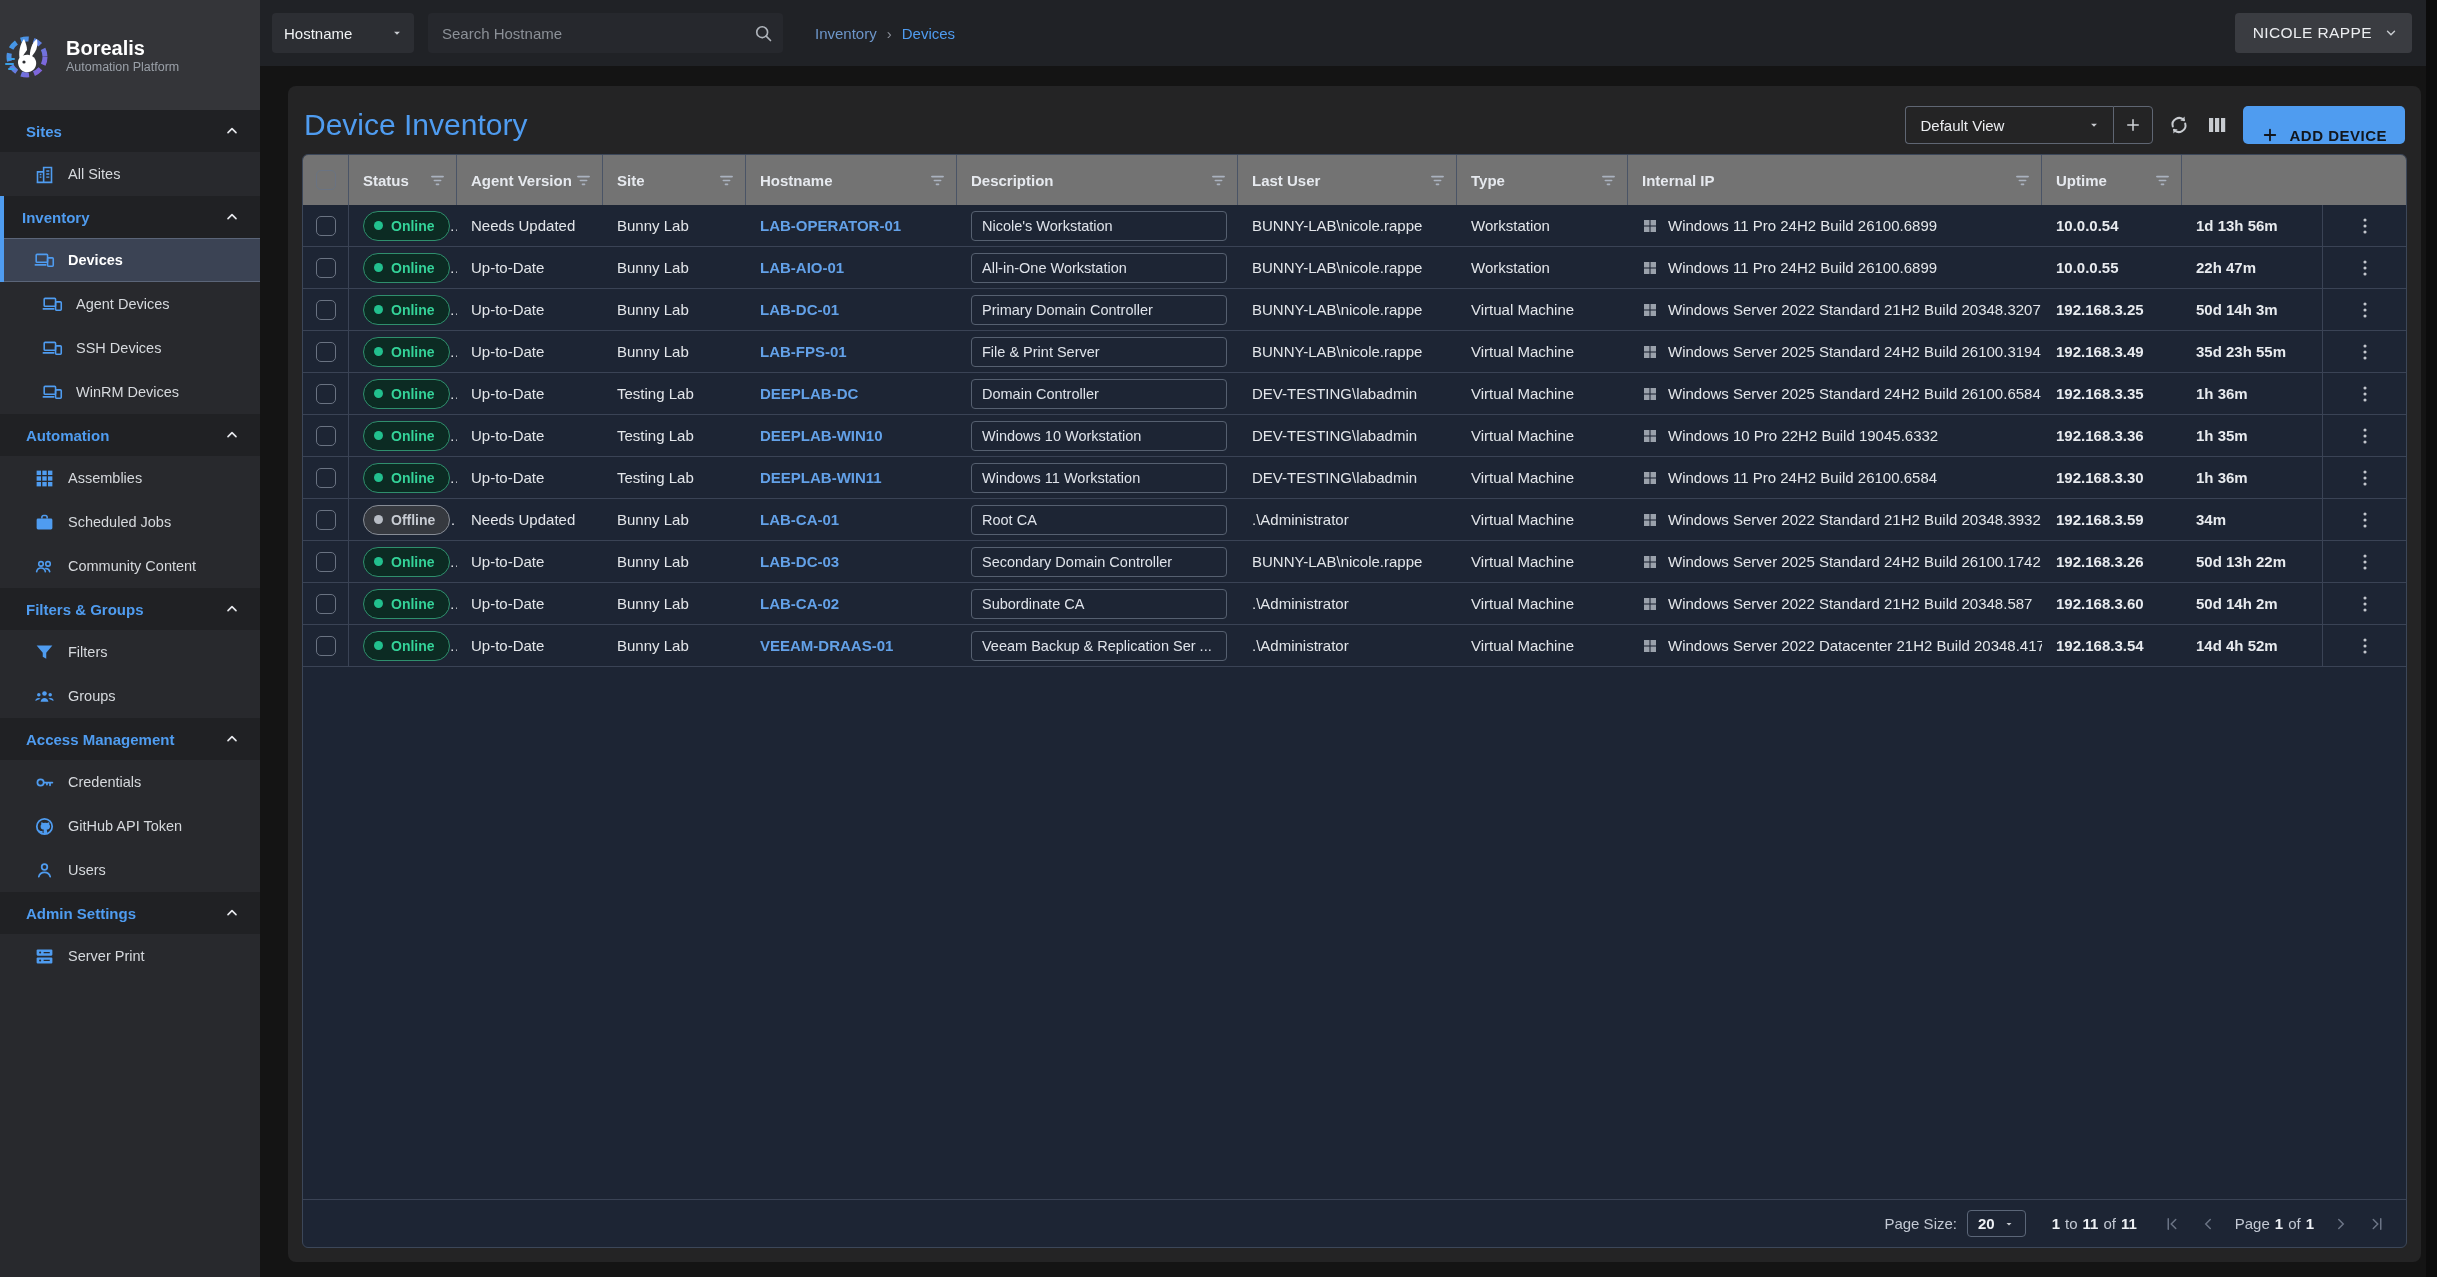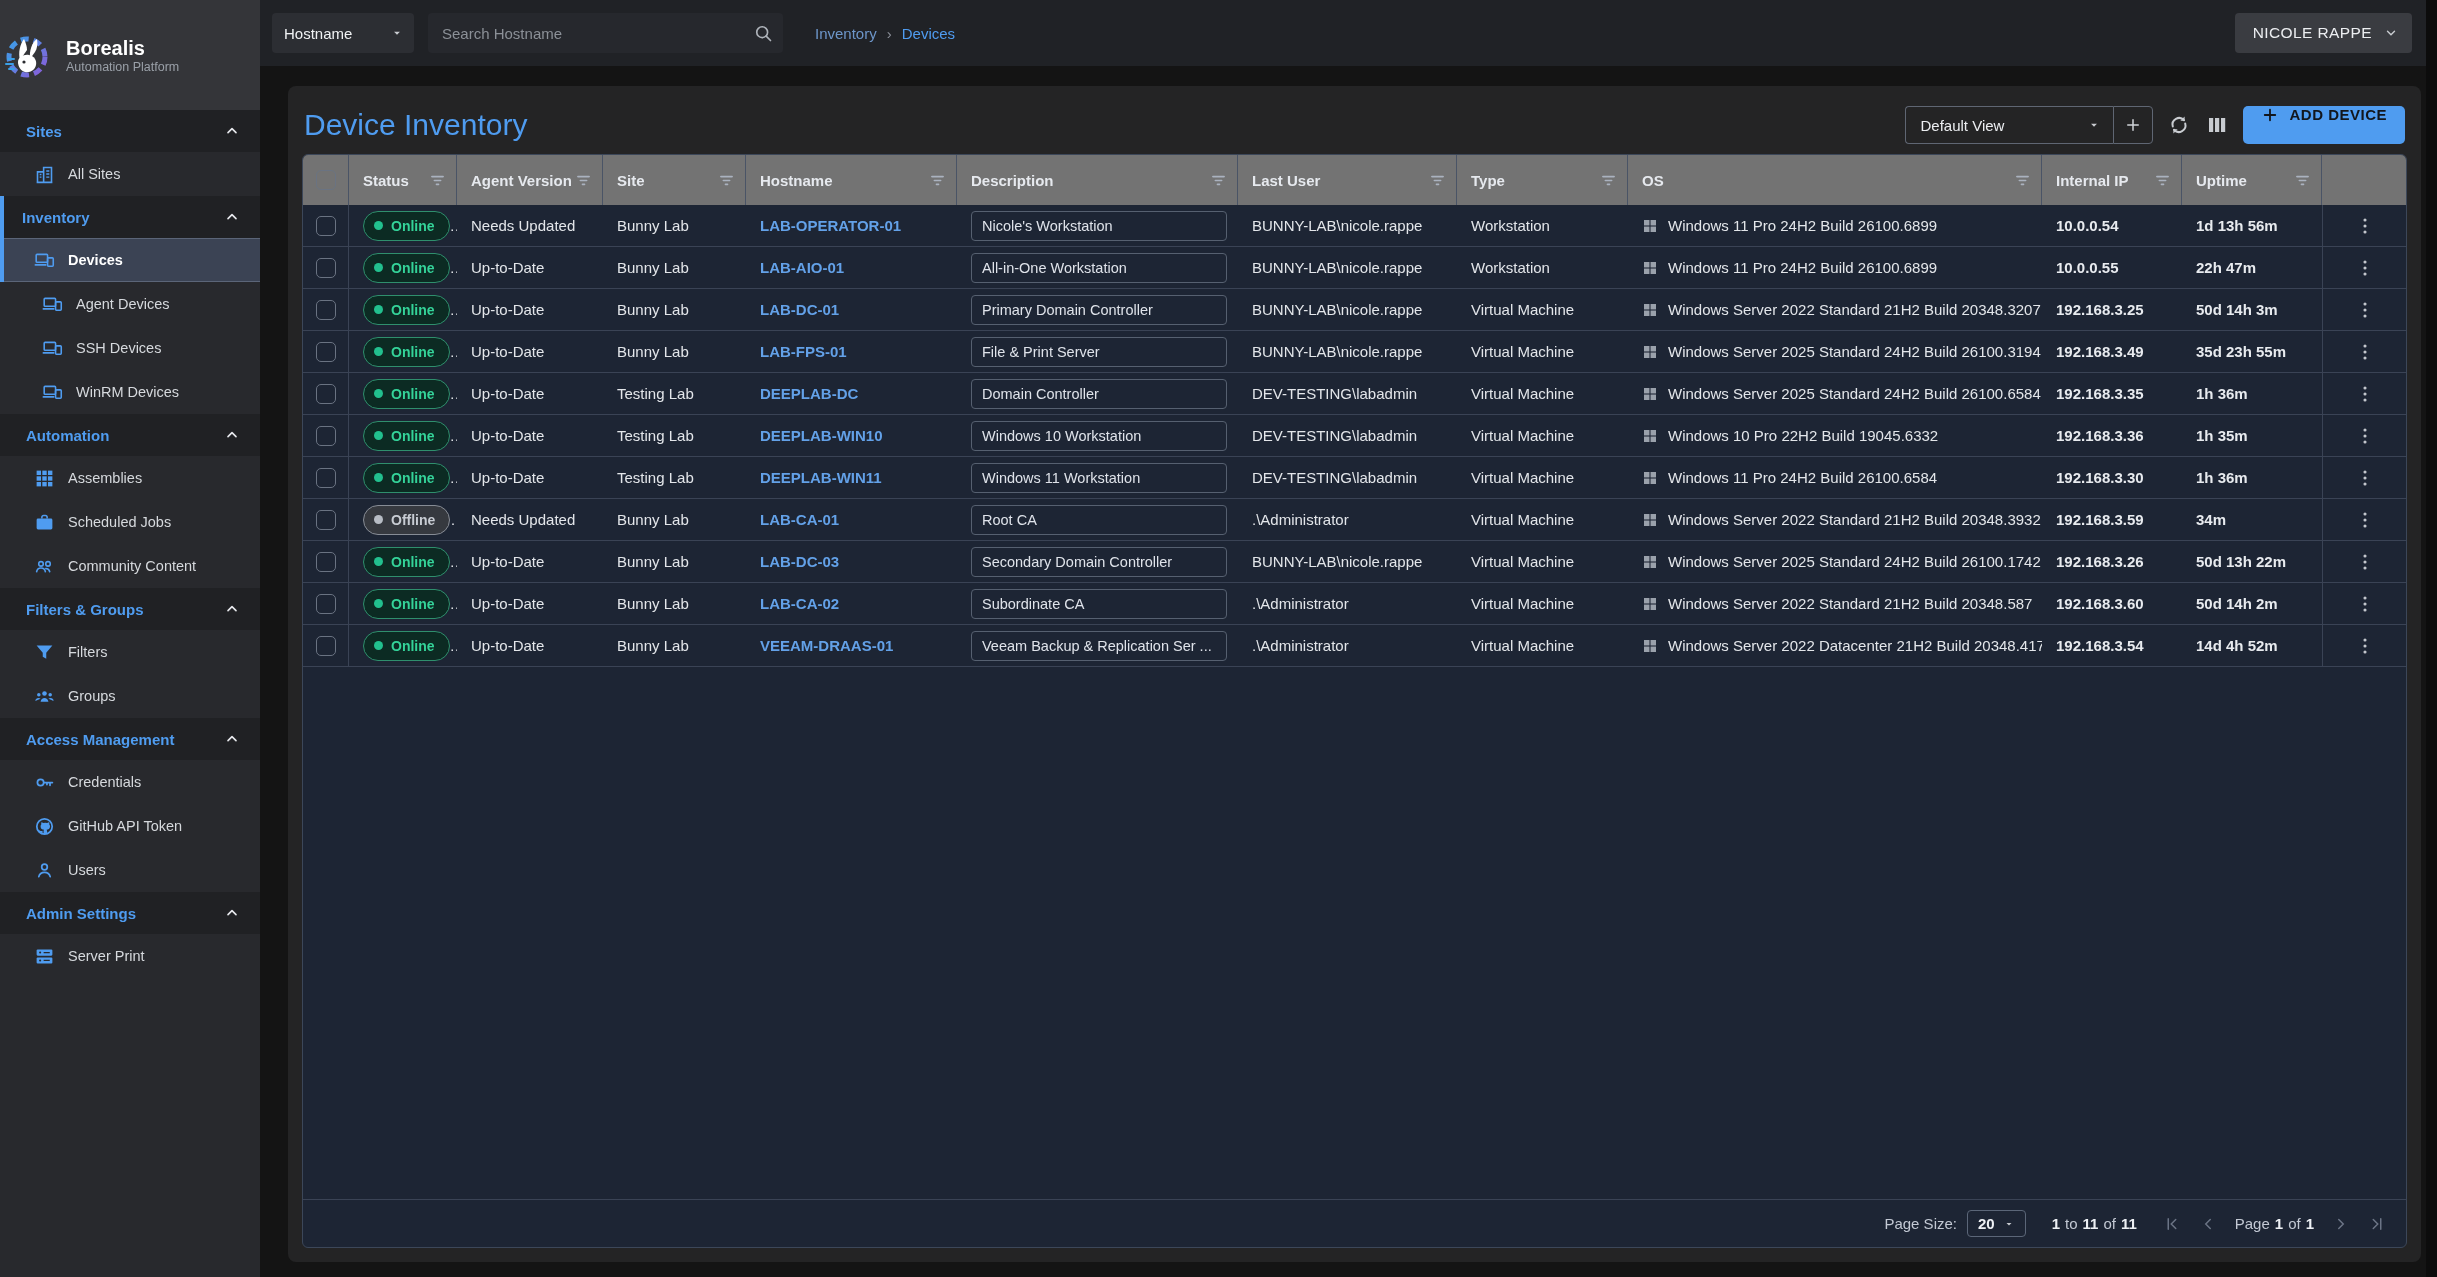--- a/index.html
+++ b/index.html
@@ -51,21 +51,21 @@
   .panel { width:100%; height:100%; background:#242425; border-radius:8px; padding:16px 14px 14px 14px; display:flex; flex-direction:column; }
   .panel-head { display:flex; align-items:center; justify-content:space-between; height:46px; padding:0 2px; }
   .page-title { color:#4f9cf0; font-size:30px; font-weight:500; }
   .head-tools { display:flex; align-items:center; gap:14px; }
   .view-select-group { display:flex; align-items:stretch; height:38px; }
   .view-select { width:208px; border:1px solid #5f6673; border-right:none; border-radius:4px 0 0 4px;
     display:flex; align-items:center; justify-content:space-between; padding:0 12px 0 14px; font-size:15px; color:#eceef1; cursor:pointer; }
   .view-add { width:40px; border:1px solid #5f6673; border-radius:0 4px 4px 0; display:flex; align-items:center; justify-content:center; color:#d0d3d8; cursor:pointer; }
   .view-add .icon { width:18px; height:18px; }
   .tool-icon { width:24px; height:24px; color:#c9ccd1; cursor:pointer; }
-  .add-device-btn { height:38px; background:#4f9cf0; border-radius:5px; display:flex; align-items:flex-start; gap:10px;
+  .add-device-btn { height:38px; background:#4f9cf0; border-radius:5px; display:flex; align-items:flex-end; gap:10px;
     padding:0 18px; color:#12161c; font-size:15px; font-weight:700; cursor:pointer; letter-spacing:.5px; }
   .add-device-btn .icon { width:18px; height:18px; color:#12161c; }
   .quickjob-row { height:52px; display:flex; align-items:center; padding:0 2px; }
   .quickjob-btn { height:37px; padding:0 18px; border:1px solid #4a4d52; border-radius:6px; color:#8a8d91;
     font-size:15px; display:flex; align-items:center; background:transparent; cursor:default; }
 
   
   .grid-box { flex:1; background:#1d2534; border:1px solid #3c4759; border-radius:6px; display:flex; flex-direction:column; overflow:hidden; margin-top:6px; }
   .tgrid { display:grid; grid-template-columns:46px 108px 146px 143px 211px 281px 219px 171px 1fr 140px 140px 84px; align-items:center; }
   .thead { height:50px; background:#737373; color:#e6e9ee; font-weight:700; font-size:15px; }
@@ -471,28 +471,20 @@
               </div>
               <div class="th">
                 <span>Type</span>
                 <span class="icon">
                   <svg viewBox="0 0 24 24">
                     <path d="M4 6.5h16M7.5 12h9M10.5 17.5h3" stroke="currentColor" stroke-width="2.2" stroke-linecap="round"></path>
                   </svg>
                 </span>
               </div>
               <div class="th">
-                <span>OS</span>
-                <span class="icon">
-                  <svg viewBox="0 0 24 24">
-                    <path d="M4 6.5h16M7.5 12h9M10.5 17.5h3" stroke="currentColor" stroke-width="2.2" stroke-linecap="round"></path>
-                  </svg>
-                </span>
-              </div>
-              <div class="th">
                 <span>Internal IP</span>
                 <span class="icon">
                   <svg viewBox="0 0 24 24">
                     <path d="M4 6.5h16M7.5 12h9M10.5 17.5h3" stroke="currentColor" stroke-width="2.2" stroke-linecap="round"></path>
                   </svg>
                 </span>
               </div>
               <div class="th">
                 <span>Uptime</span>
                 <span class="icon">

